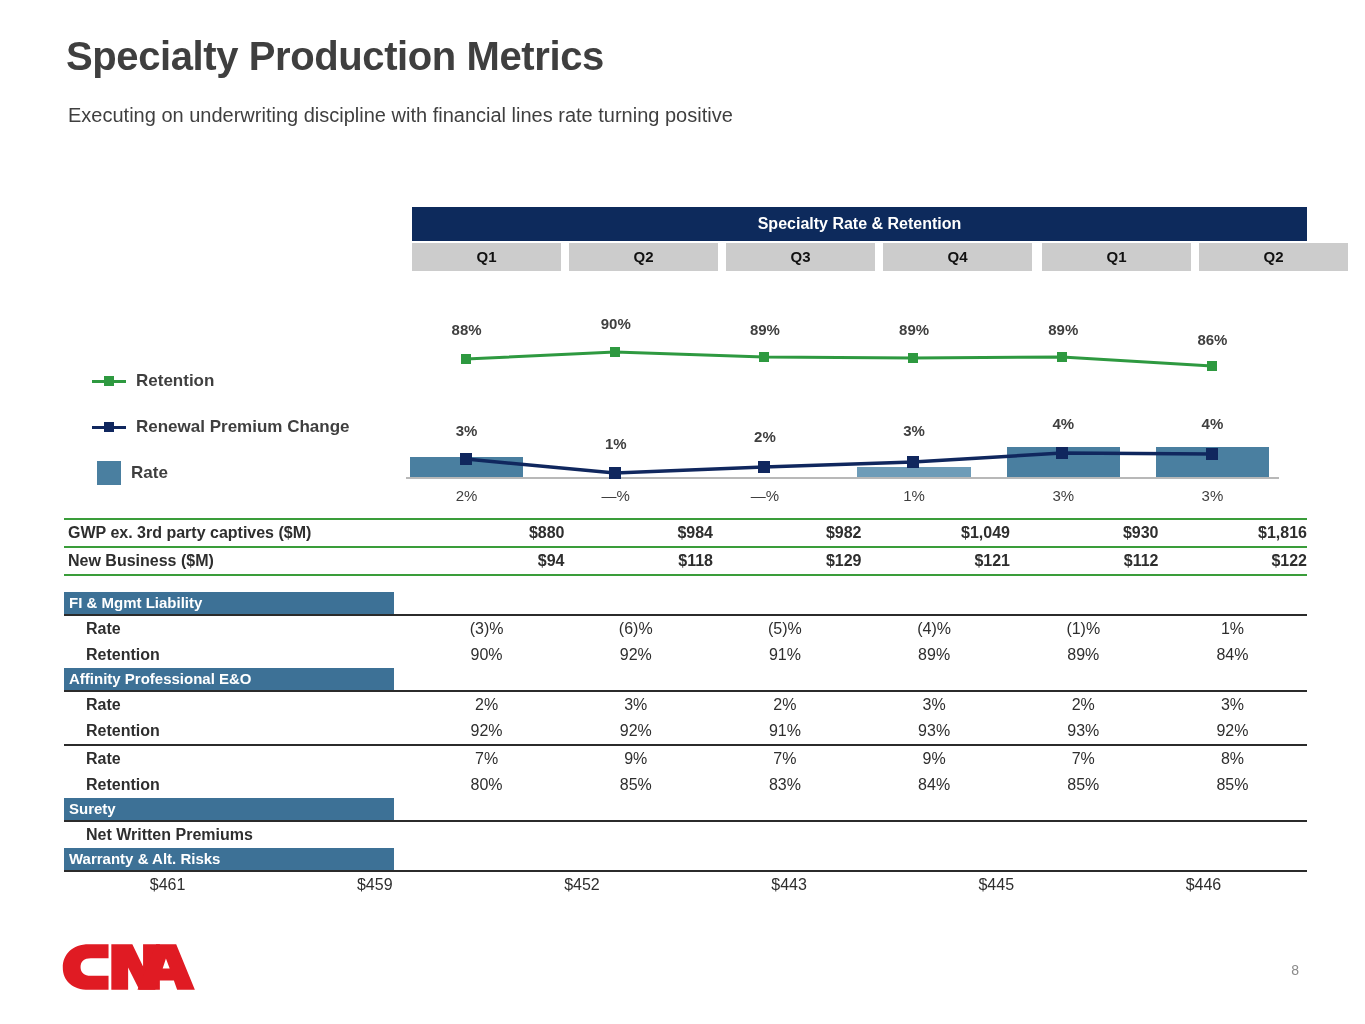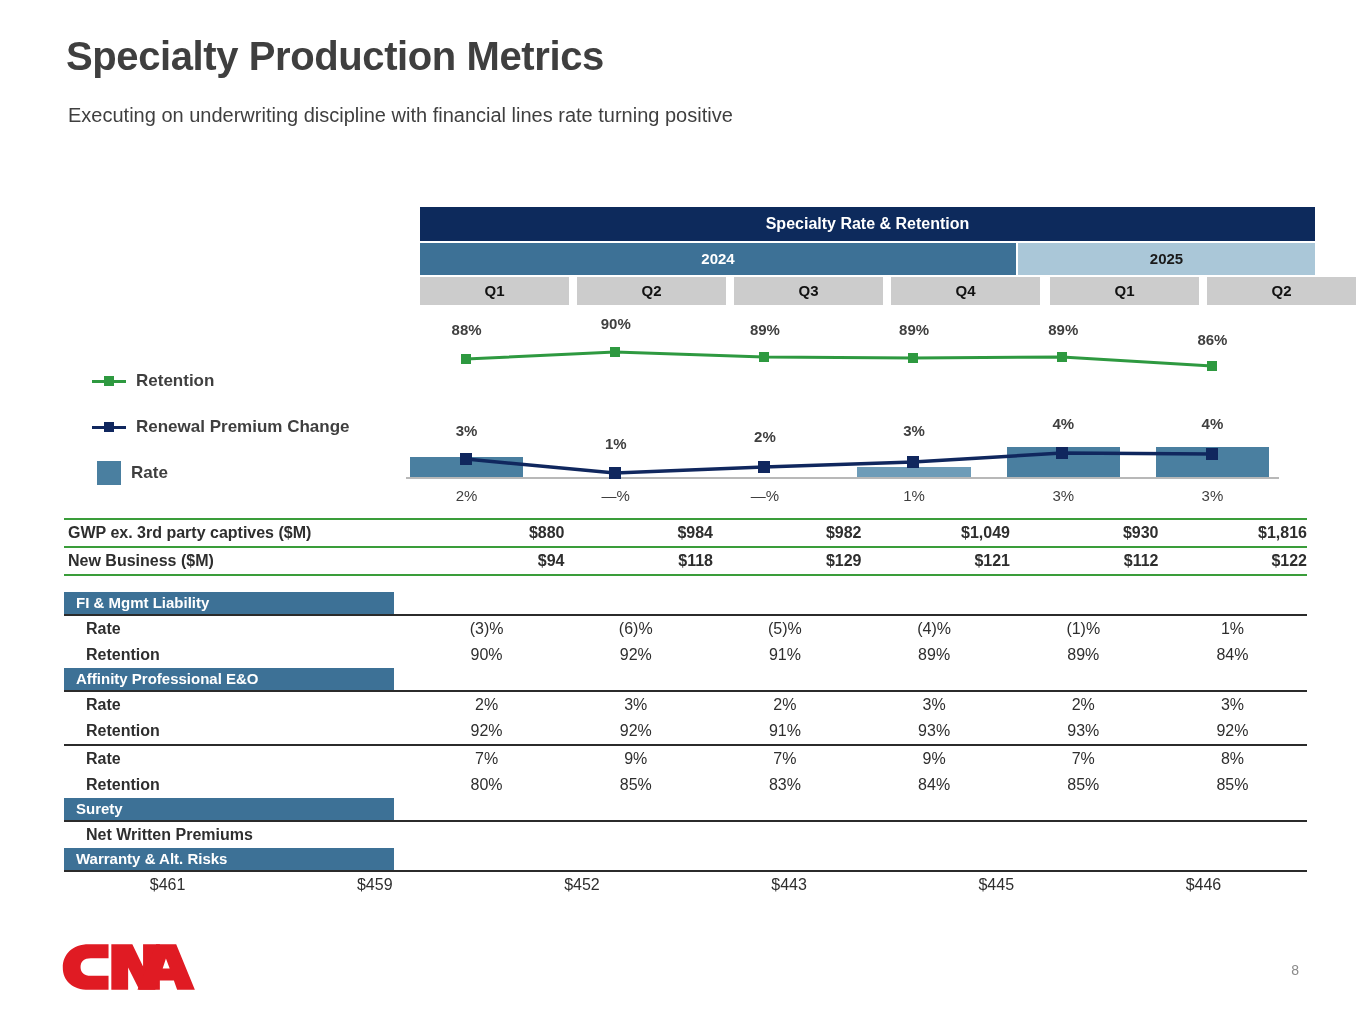--- a/index.html
+++ b/index.html
@@ -35,21 +35,20 @@
     font-weight: normal;
     color: #3f3f3f;
   }
 
   
   #metrics-table {
     position: absolute;
     left: 412px;
     top: 207px;
     width: 895px;
-    margin-left: 8px;
   }
   .hdr-title {
     background: #0d2a5c;
     color: #ffffff;
     font-size: 16px;
     font-weight: bold;
     text-align: center;
     height: 34px;
     line-height: 34px;
   }
@@ -228,21 +227,21 @@
     width: 1243px;
   }
   .sec-head {
     width: 330px;
     height: 22px;
     background: #3d7196;
     color: #ffffff;
     font-size: 15px;
     font-weight: bold;
     line-height: 22px;
-    padding-left: 12px;
+    padding-left: 5px;
     box-sizing: border-box;
   }
   .rule-dark { height: 2px; background: #2b2b2b; width: 100%; }
   .det-row {
     display: flex;
     height: 26px;
     align-items: center;
   }
   .det-label {
     flex: 0 0 348px;
@@ -277,24 +276,20 @@
   }
 </style>
 </head>
 <body>
 
 <div id="page-title">Specialty Production Metrics</div>
 <div id="page-subtitle">Executing on underwriting discipline with financial lines rate turning positive</div>
 
 <div id="metrics-table">
   <div class="hdr-title">Specialty Rate &amp; Retention</div>
-  <div class="hdr-years">
-    <div class="hdr-year-2024">2024</div>
-    <div class="hdr-year-2025">2025</div>
-  </div>
   <div class="hdr-quarters">
     <div class="hdr-q">Q1</div>
     <div class="hdr-q">Q2</div>
     <div class="hdr-q">Q3</div>
     <div class="hdr-q">Q4</div>
     <div class="hdr-q gap-left">Q1</div>
     <div class="hdr-q">Q2</div>
   </div>
 </div>
 

